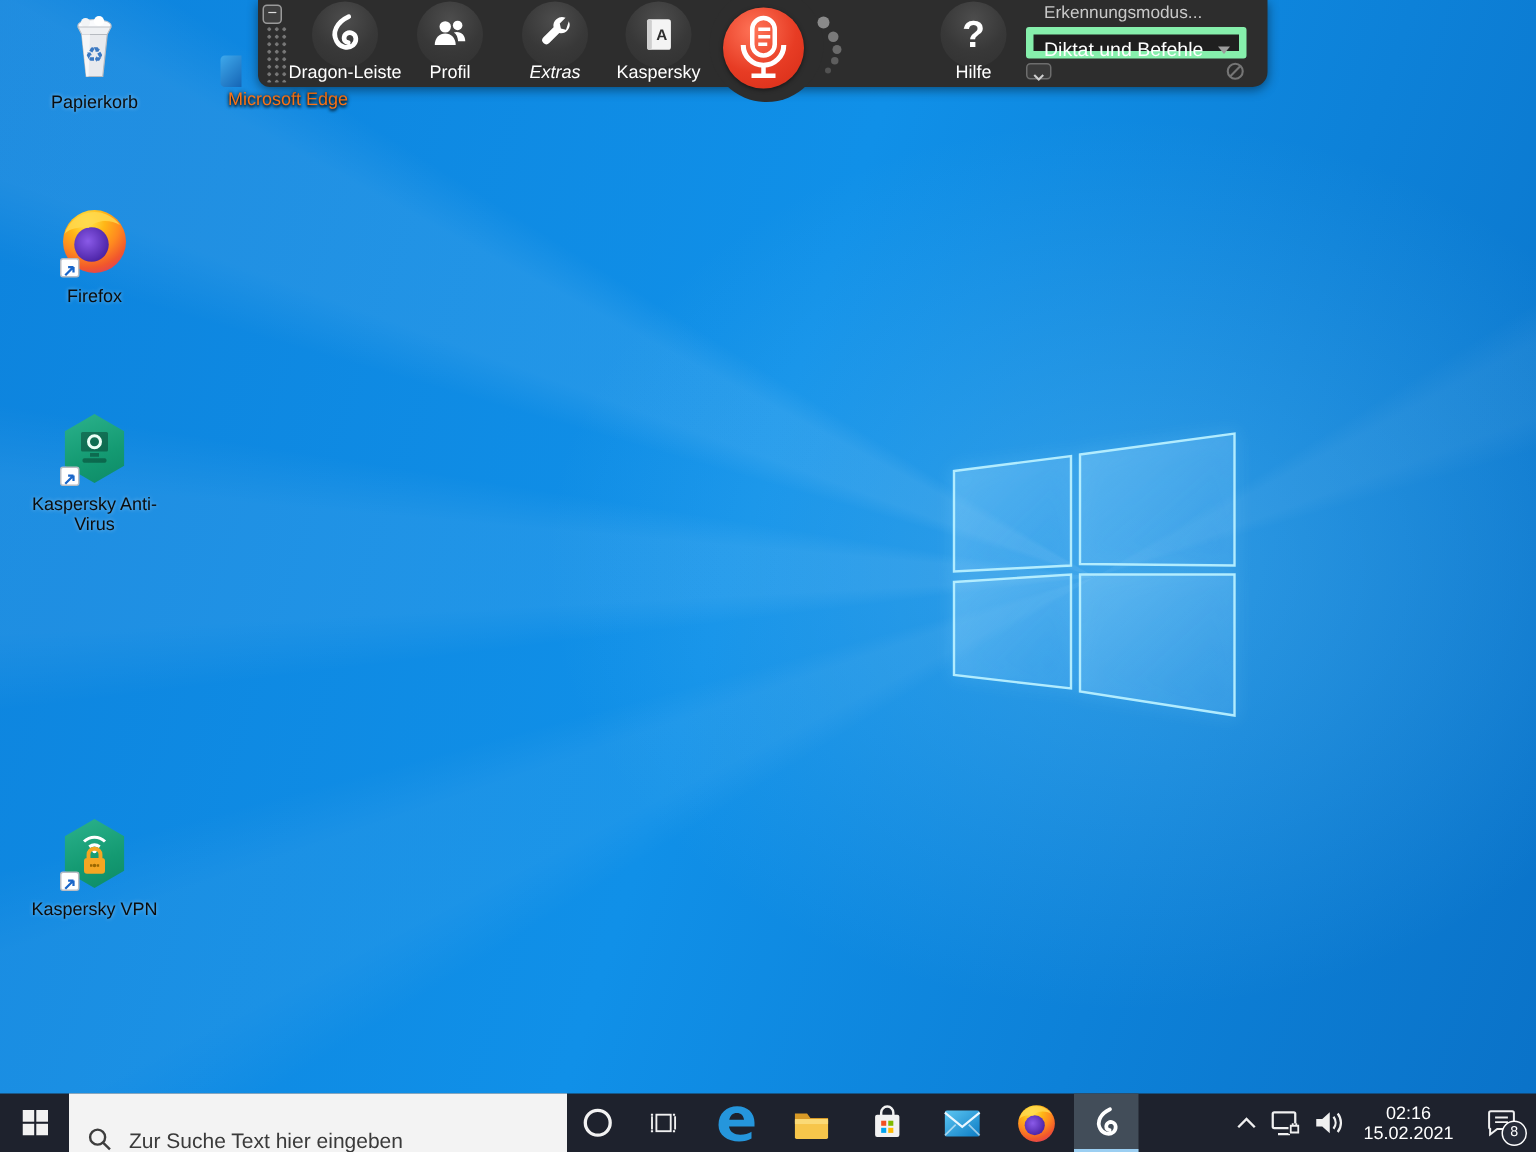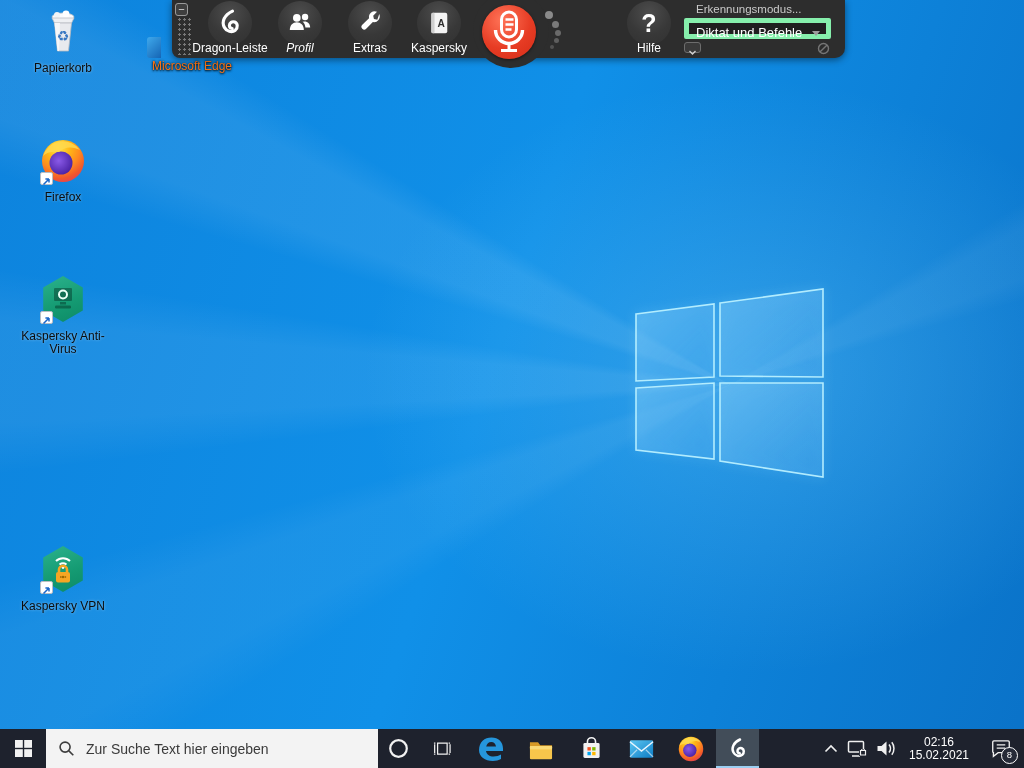--- a/index.html
+++ b/index.html
@@ -64,21 +64,21 @@
       border:1px solid #6d6d6d;border-radius:3px;cursor:pointer;box-sizing:border-box;}
   .slashed{position:absolute;left:645px;top:41px;cursor:pointer;opacity:.75;}
   .edge-sliver{position:absolute;left:147px;top:37px;width:14px;height:21px;border-radius:3px 0 0 3px;
       background:linear-gradient(135deg,#3fa9ec,#1565b5);}
 
   
   .taskbar{position:absolute;left:0;bottom:0;width:1024px;height:39px;background:#1e222d;
       display:flex;align-items:stretch;}
   .tbtn{width:46px;display:flex;align-items:center;justify-content:center;cursor:pointer;}
   .tbtn.start{width:46px;}
-  .searchbox{width:332px;background:#f3f3f3;display:flex;align-items:center;cursor:text;}
+  .searchbox{width:332px;background:#f3f3f3;display:flex;align-items:flex-end;cursor:text;}
   .searchbox .stext{margin-left:11px;font-size:14px;color:#3a3a3a;white-space:nowrap;}
   .dragon-task{position:relative;width:43px;background:#424d59;display:flex;align-items:center;
       justify-content:center;cursor:pointer;}
   .dragon-task::after{content:"";position:absolute;left:0;right:0;bottom:0;height:2px;background:#9ccff2;}
   .tray{margin-left:auto;display:flex;align-items:center;}
   .trayicon{display:flex;align-items:center;justify-content:center;cursor:pointer;height:39px;}
   .clock{width:72px;text-align:center;color:#fff;font-size:12px;line-height:12.5px;cursor:pointer;
       padding:0 3px;}
   .notif{position:relative;width:46px;height:39px;display:flex;align-items:center;justify-content:center;
       cursor:pointer;}
@@ -207,33 +207,33 @@
 
     <div class="dbtn" style="left:25px;">
       <div class="disc">
           <svg width="30" height="30" viewBox="0 0 48 48">
         <path d="M28 5 C15 11 10 22 15 31 c3.5 6.5 12 9 17.5 4.5 c4.5-4 4-11-1-13 c-4-1.6-8.5 1-8.5 5.5 c0 2.5 1.8 4.5 4.5 4.7" fill="none" stroke="#fff" stroke-width="5" stroke-linecap="round"></path>
       </svg>
         </div>
       <div class="txt">Dragon-Leiste</div>
     </div>
 
-    <div class="dbtn" style="left:95px;font-style:italic;">
+    <div class="dbtn" style="left:95px;">
       <div class="disc">
           <svg width="28" height="28" viewBox="0 0 44 44" fill="#fff">
         <circle cx="17" cy="14" r="6"></circle>
         <path d="M6 33 c0-7.5 5-12 11-12 s11 4.5 11 12 z"></path>
         <circle cx="30" cy="12.5" r="5"></circle>
         <path d="M29 19.5 c5.5 0 9 4 9 9.5 h-7.5 c-.4-4-1.5-7-4.5-9 z"></path>
       </svg>
         </div>
       <div class="txt">Profil</div>
     </div>
 
-    <div class="dbtn" style="left:165px;">
+    <div class="dbtn" style="left:165px;font-style:italic;">
       <div class="disc">
           <svg width="28" height="28" viewBox="0 0 44 44">
         <path d="M36.5 8 a9 9 0 0 1-10 12.5 L16 31 a4.3 4.3 0 0 1-6.1-6.1 L20.5 14.4 A9 9 0 0 1 33 4.5 l-6 6 1.2 5.3 5.3 1.2 z" fill="#fff"></path>
       </svg>
         </div>
       <div class="txt">Extras</div>
     </div>
 
     <div class="dbtn" style="left:234px;">
       <div class="disc">

